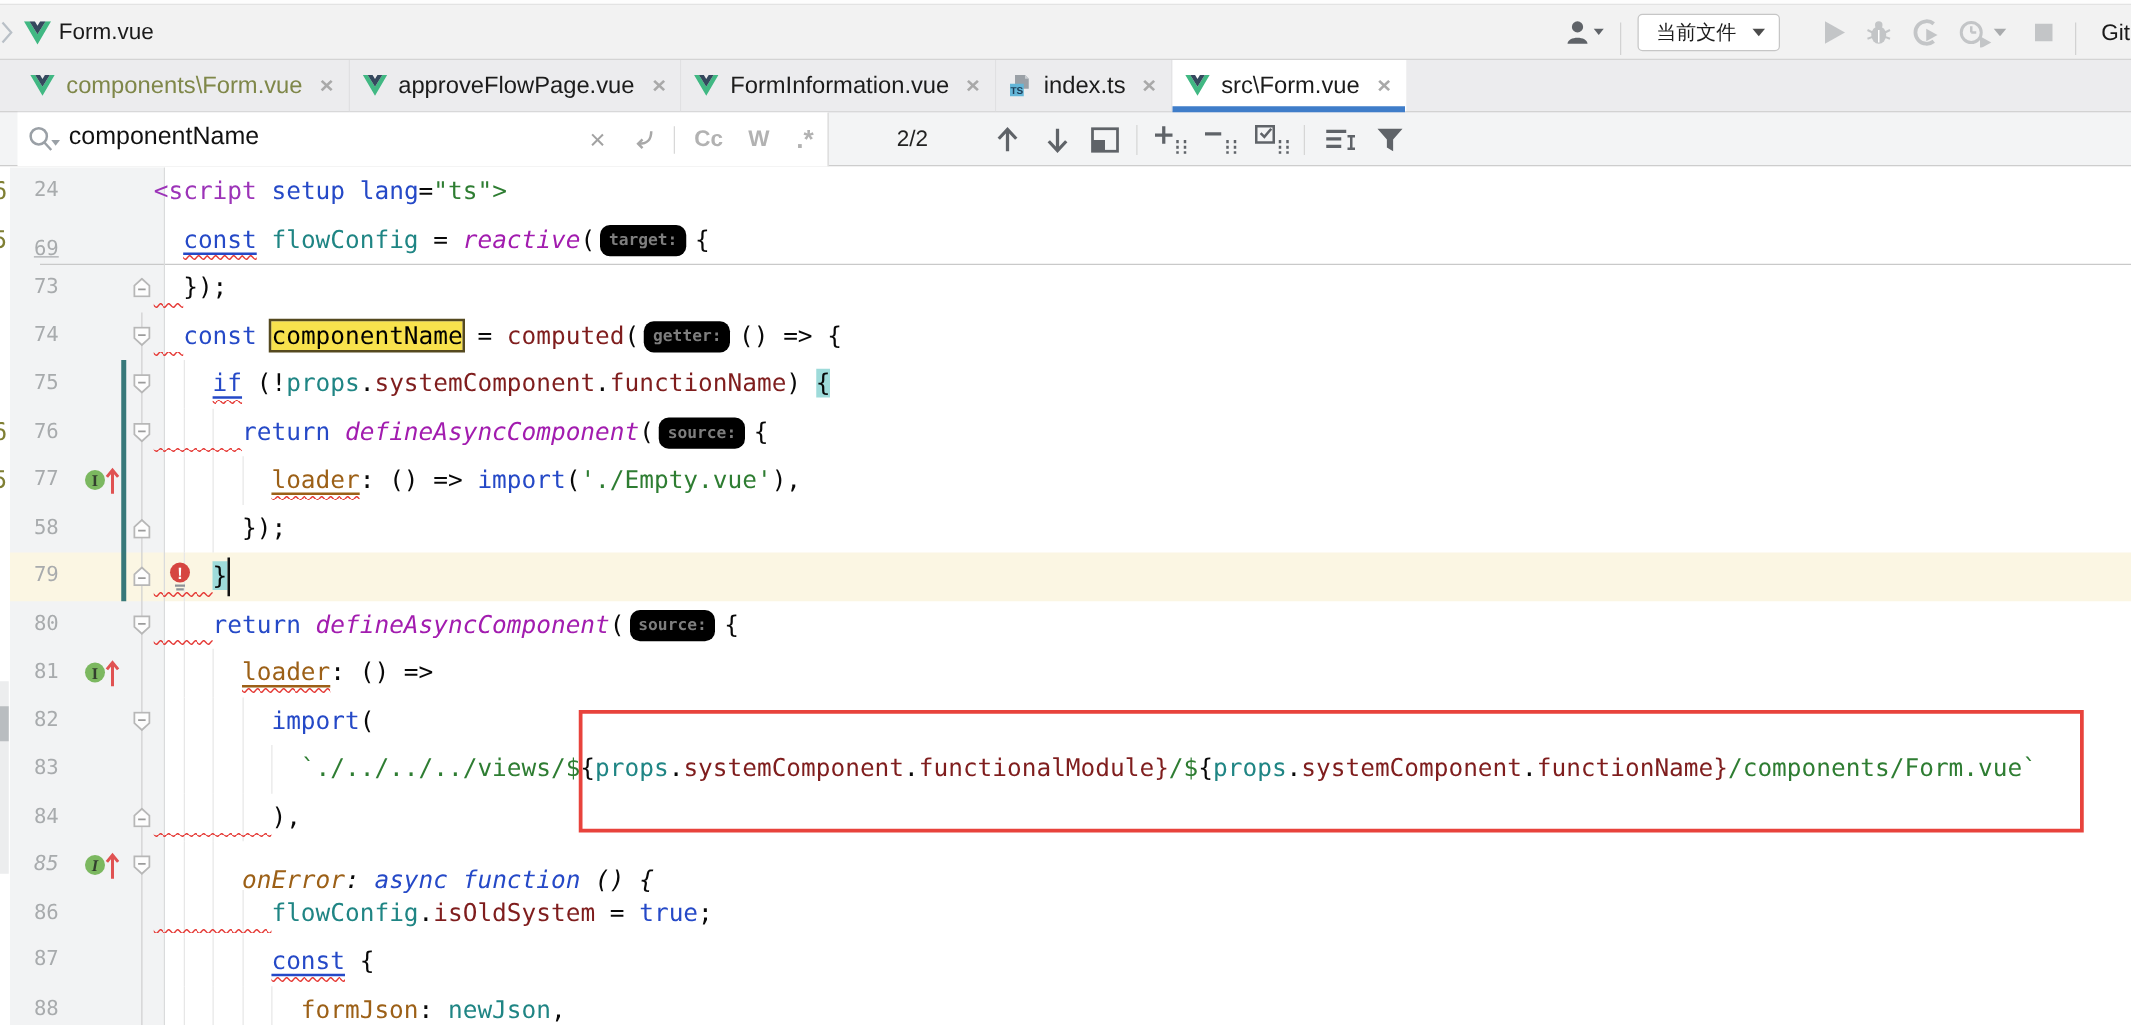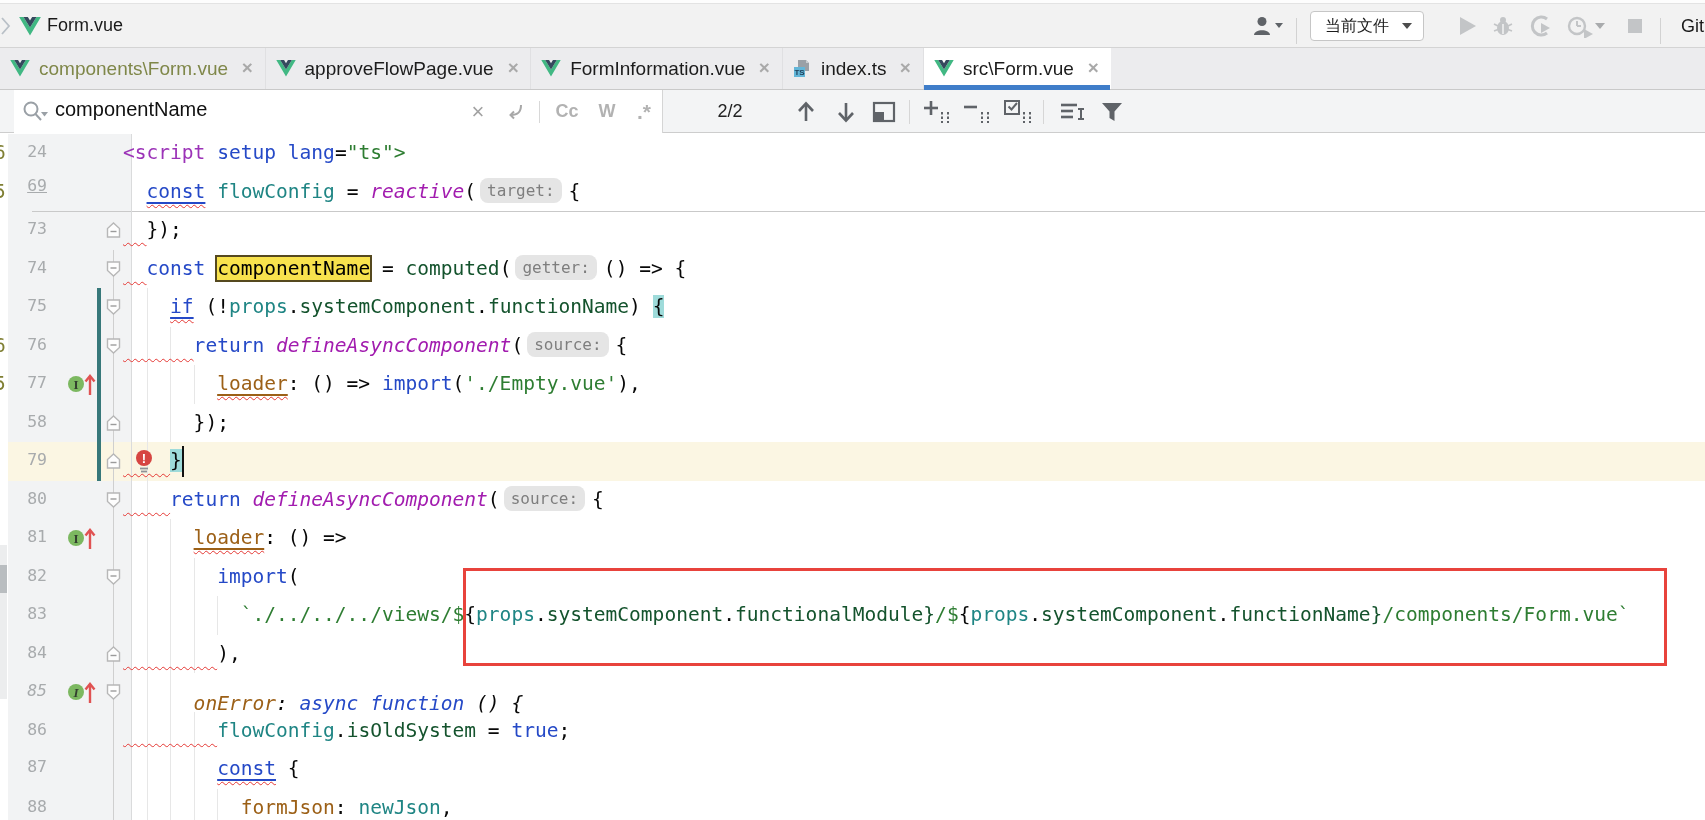--- a/index.html
+++ b/index.html
@@ -16,21 +16,21 @@
   #usericon { left:1251px; }
   #nav-sep1 { left:1296px; }
   #runconfig { left:1310px; }
   #runconfig .btn { background:#fff; border:1px solid #c6c6c6; border-radius:4px; height:30px; padding:0 10px 0 14px; display:flex; align-items:center; gap:12px; font-size:16px; color:#1c1c1c; }
   #play-ic { left:1456px; } #bug-ic { left:1492px; } #prof-ic { left:1528px; } #rerun-ic { left:1566px; } #stop-ic { left:1627px; }
   #nav-sep2 { left:1660px; }
   #git-label { left:1681px; font-size:18px; color:#1a1a1a; }
   .vsep { width:1px; height:26px; background:#d2d2d2; margin-top:9px; }
 
   
-  #tabbar { position:absolute; left:0; top:48px; width:1705px; height:42px; background:#ececee; border-bottom:1px solid #c9c9c9; display:flex; align-items:stretch; padding-left:0; }
+  #tabbar { position:absolute; left:0; top:48px; width:1705px; height:42px; background:#ececee; border-bottom:1px solid #c9c9c9; display:flex; align-items:stretch; padding-left:14px; }
   .tab { display:flex; align-items:center; gap:9px; padding:0 12px 0 10px; font-size:19px; color:#1c1c1c; position:relative; border-right:1px solid #e0e0e2; background:#ececee; }
   .tab.active { background:#fff; border-right-color:transparent; }
   .tab.active::after { content:""; position:absolute; left:0; right:0; bottom:-1px; height:5px; background:#3f7dc9; }
   .tab .lbl.olive { color:#7f8749; }
   .tab .close { color:#a9a9a9; font-size:18px; margin-left:5px; font-weight:bold; transform:scale(1.05,1.0); }
 
   
   #searchbar { position:absolute; left:0; top:90px; width:1705px; height:43px; background:#f3f4f5; border-bottom:1px solid #cdcdcd; }
   #search-field { position:absolute; left:14px; top:0; width:649px; height:43px; background:#fff; border-right:1px solid #d5d5d5; }
   #search-query { position:absolute; left:41px; top:8px; font-size:20px; color:#111; }
@@ -58,30 +58,30 @@
   #fold-connector { position:absolute; left:113px; width:1px; background:#cfcfcf; }
   #fold-sep { position:absolute; left:32px; width:1673px; height:1px; background:#c9c9c9; }
   .row { position:absolute; left:0; width:1705px; }
   .lnum { position:absolute; right:1658px;  font-family:"DejaVu Sans Mono", monospace; font-size:16.5px; color:#a8abad; }
   .guide { position:absolute; width:1px; background:#e7e7e7; }
   .code { position:absolute; left:123px; white-space:pre; font-family:"DejaVu Sans Mono", monospace; font-size:19.56px; color:#080808; }
   .code span { white-space:pre; }
   .kw { color:#2549c7; }
   .str { color:#2e7d32; }
   .tag { color:#9c33b8; }
-  .prop { color:#14532d; }
+  .prop { color:#7f1d1d; }
   .var { color:#1f8584; }
   .key { color:#9c6017; }
   .it { font-style:italic; color:#a21caf; }
   .un { text-decoration:underline; text-decoration-thickness:1.5px; text-underline-offset:4px; }
   .sq { text-decoration:underline; text-decoration-style:wavy; text-decoration-color:#e53935; text-decoration-thickness:1.2px; text-underline-offset:6px; }
   .un > span { text-decoration:underline; text-decoration-style:wavy; text-decoration-color:#e53935; text-decoration-thickness:1.2px; text-underline-offset:6px; }
   .brace { background:#9edbda; }
   .hit { background:#f8e24d; outline:2px solid #55491f; outline-offset:0px; color:#000; }
-  .inlay { display:inline-block; background:#e5e5e5; color:#7e7e7e; border-radius:8px; font-size:16px; line-height:25px; height:25px; padding:0 7px; margin:0 7px 0 4px; vertical-align:2px; font-family:"DejaVu Sans Mono", monospace; }
+  .inlay { display:inline-block; background:#000000; color:#7e7e7e; border-radius:8px; font-size:13px; line-height:25px; height:25px; padding:0 7px; margin:0 7px 0 4px; vertical-align:2px; font-family:"DejaVu Sans Mono", monospace;font-weight:bold; }
   #caret { position:absolute; width:2px; background:#111; }
   #annotation-box { position:absolute; border:3px solid #e8433c; background:transparent; }
   .sliver-digit { position:absolute; left:-6px; font-family:"DejaVu Sans Mono", monospace; font-size:19.5px; color:#7f7f33; }
   #sliver-scroll { position:absolute; left:0; width:7px; background:#ecedee; }
   #sliver-thumb { position:absolute; left:0; width:7px; background:#b9bdc0; }
   .gicons { position:absolute; }
 </style>
 </head>
 <body>
 
@@ -294,21 +294,21 @@
   <div id="fold-sep" style="top: 77px;"></div>
   <div id="fold-connector" style="top: 115.5px; height: 570.5px;"></div>
   <div id="vcs-bar" style="top: 154px; height: 192.5px;"></div>
   <div id="gutter-border"></div>
   <div id="rows">
       <div class="row" style="top: 0px; height: 38.5px;">
         <div class="lnum" style="top: 8px;">24</div>
         <div class="code" style="top: 0px; line-height: 38.5px;"><span class="tag">&lt;script</span><span> </span><span class="kw">setup</span><span> </span><span class="kw">lang</span><span>=</span><span class="str">"ts"</span><span class="str">&gt;</span></div>
       </div>
       <div class="row" style="top: 38.5px; height: 38.5px;">
-        <div class="lnum" style="top: 3px; text-decoration: underline;">69</div>
+        <div class="lnum" style="top: 16px; text-decoration: underline;">69</div>
         <div class="code" style="top: 0px; line-height: 38.5px;"><span>  </span><span class="kw un"><span>const</span></span><span> </span><span class="var">flowConfig</span><span> = </span><span class="it">reactive</span><span>(</span><span class="inlay">target:</span><span>{</span></div>
       </div>
       <div class="row" style="top: 77px; height: 38.5px;">
         <div class="lnum" style="top: 8px;">73</div>
         <div class="gicons" style="left: 105px; top: 11px;"><svg width="17" height="16" viewBox="0 0 17 16">
             <polygon points="2.5,15 2.5,6.5 8.5,1 14.5,6.5 14.5,15" fill="#fdfdfd" stroke="#b7b7b7" stroke-width="1.4"></polygon>
             <line x1="5.5" y1="9.5" x2="11.5" y2="9.5" stroke="#9b9b9b" stroke-width="1.4"></line>
           </svg></div>
         <div class="code" style="top: 0px; line-height: 38.5px;"><span class="sq">  </span><span>});</span></div>
       </div>

